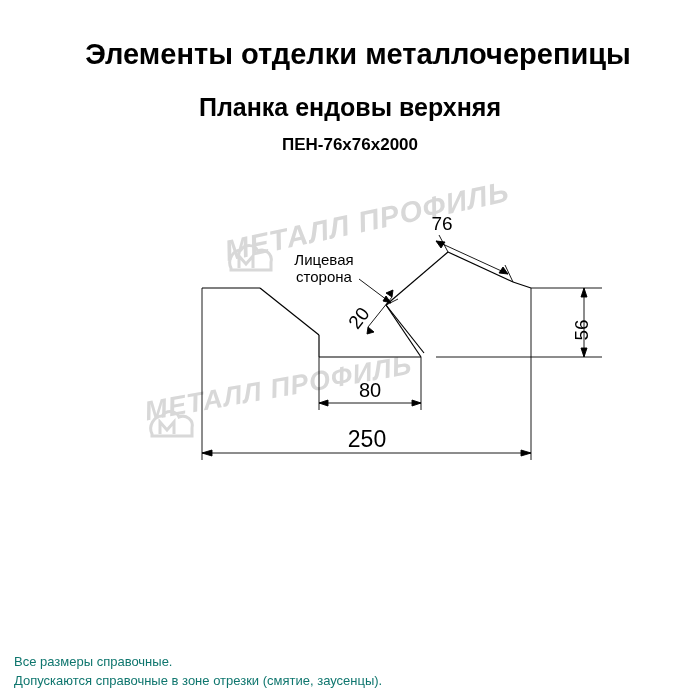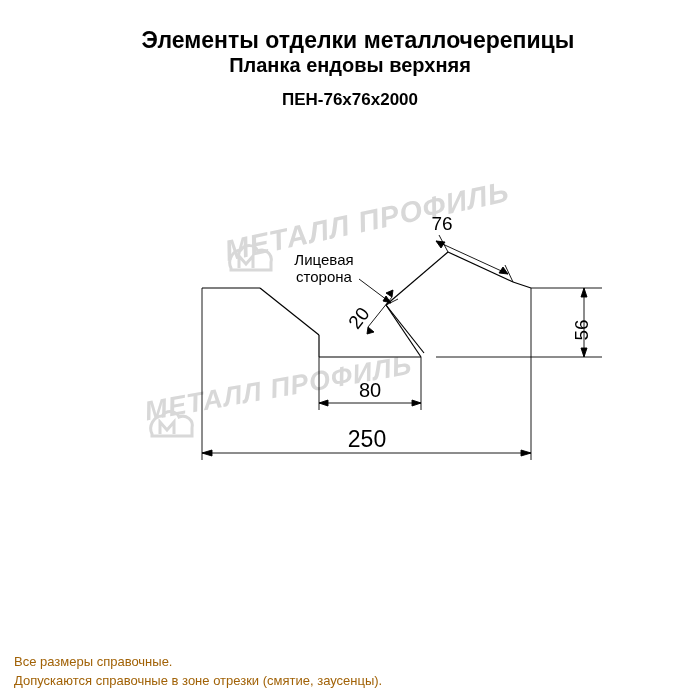--- a/index.html
+++ b/index.html
@@ -24,30 +24,31 @@
 
   .header {
     position: absolute;
     top: 0;
     left: 0;
     width: 700px;
     text-align: center;
   }
 
   .title-main {
-    font-size: 23px;
-    font-weight: bold;
-    margin-top: 27px;
+    font-size: 29px;
+    font-weight: bold;
+    margin-top: 38px;
     letter-spacing: 0px;
     padding-left: 16px;
   }
 
   .title-sub {
-    font-size: 20px;
-    font-weight: bold;
+    font-size: 25px;
+    font-weight: bold;
+    margin-top: 22px;
   }
 
   .title-code {
     font-size: 17px;
     font-weight: bold;
     margin-top: 13px;
   }
 
   .drawing-area {
     position: absolute;
@@ -90,21 +91,21 @@
     pointer-events: none;
     user-select: none;
   }
 
   .footer {
     position: absolute;
     left: 14px;
     bottom: 10px;
     font-size: 13px;
     line-height: 19px;
-    color: #a16207;
+    color: #0f766e;
   }
 
   .dim-text {
     font-family: "Liberation Sans", sans-serif;
   }
 </style>
 </head>
 <body>
 
 <div class="page">

